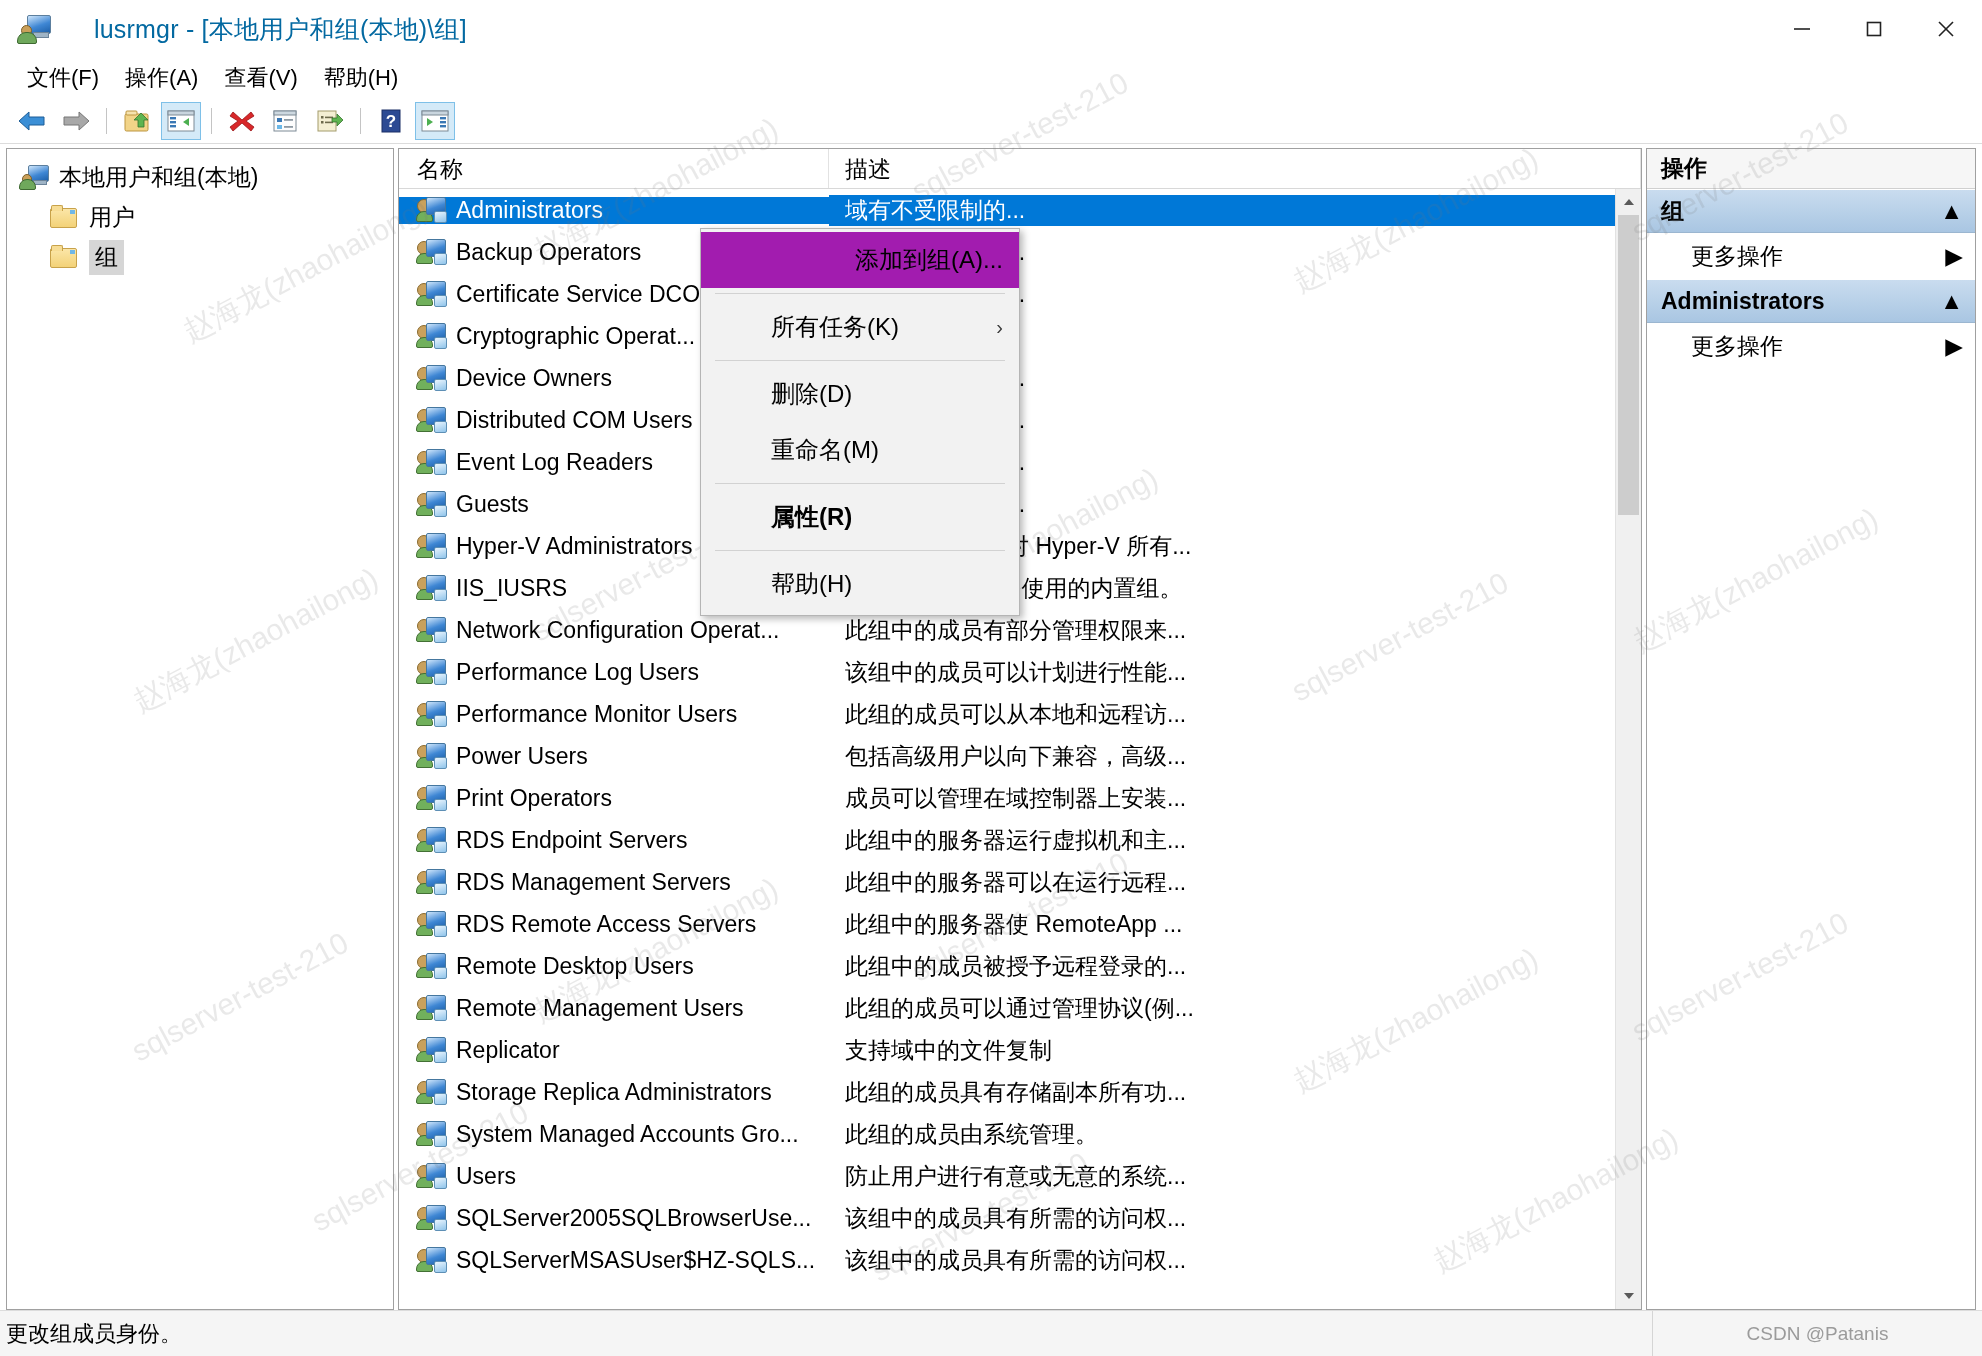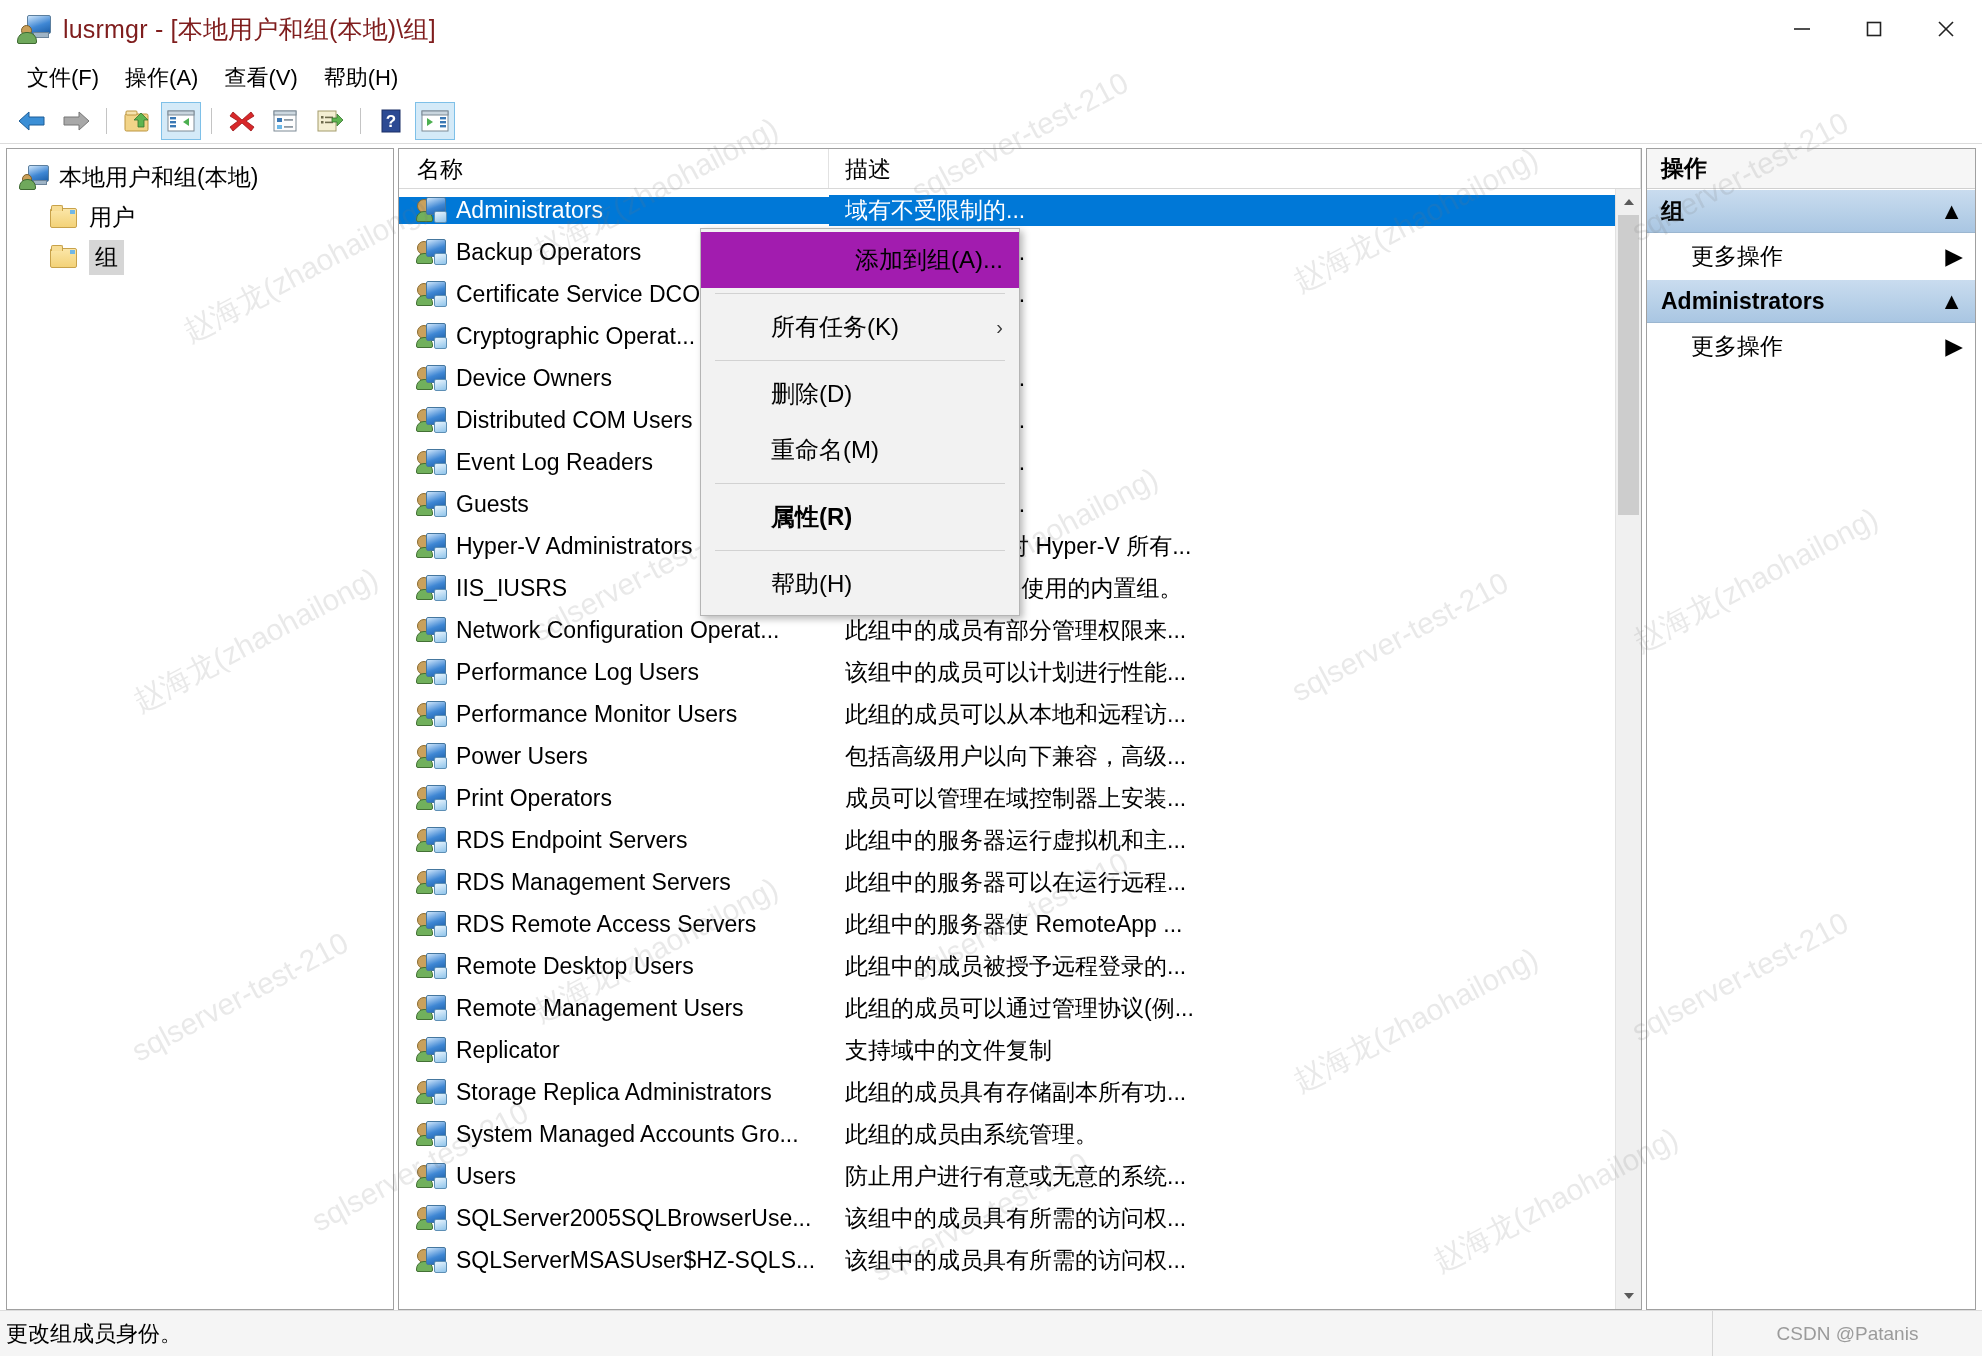--- a/index.html
+++ b/index.html
@@ -54,23 +54,24 @@
     background:#caa05a; border:1px solid #7a5f2c;
   }
   .ti-head:after {
     content:""; position:absolute; left:0; bottom:0;
     width: 18px; height: 10px;
     border-radius: 9px 9px 2px 2px;
     background:#6fa85c; border:1px solid #3f6a32;
   }
   .title-text {
     font-size: 25px;
-    color: #7f1d1d;
+    color: #0369a1;
     letter-spacing: 0.2px;
     white-space: nowrap;
+    margin-left: 31px;
   }
   .win-controls {
     margin-left: auto;
     display: flex;
     height: 58px;
   }
   .win-btn {
     width: 72px; height: 58px;
     display: flex; align-items: center; justify-content: center;
     cursor: default;
@@ -327,21 +328,21 @@
     border-top: 1px solid #dcdcdc;
     background: #f5f5f5;
     font-size: 22px;
     color: #000;
     padding-left: 6px;
     text-align: right;
   }
   .status-text { white-space: nowrap; }
   .status-spacer { flex: 1 1 auto; }
   .status-cell {
-    width: 270px;
+    width: 330px;
     height: 46px;
     border-left: 1px solid #d5d5d5;
     display:flex; align-items:center; justify-content:center;
     color:#9b9b9b;
     font-size: 19px;
   }
 
   
   .ctxmenu {
     position: absolute;

